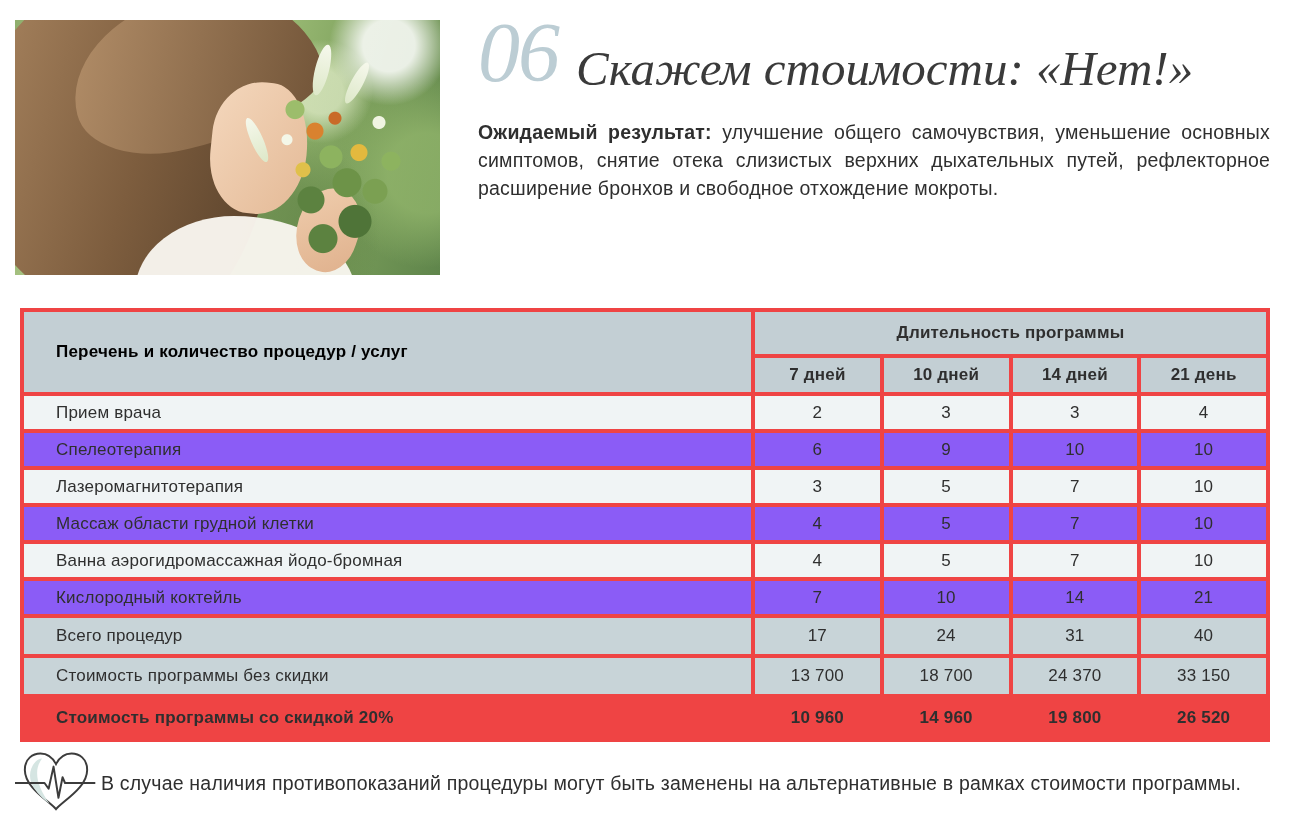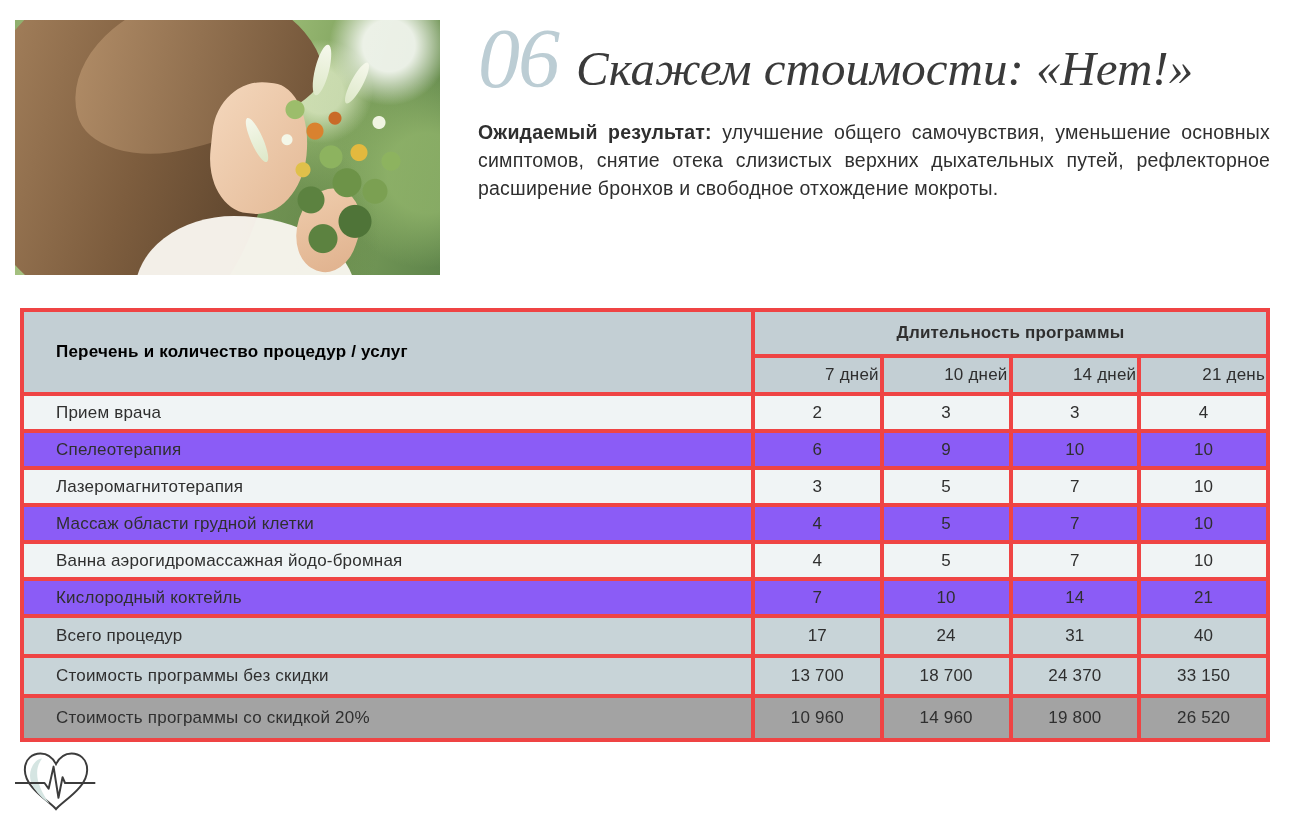--- a/index.html
+++ b/index.html
@@ -67,21 +67,21 @@
       radial-gradient(circle at 40% 84%, #5c8240 0 14px, rgba(0,0,0,0) 15px),
       radial-gradient(circle at 26% 24%, #9cbd6b 0 9px, rgba(0,0,0,0) 10px),
       radial-gradient(circle at 74% 48%, #8db35f 0 9px, rgba(0,0,0,0) 10px);
   }
   .photo .spike{position:absolute;background:linear-gradient(#f6f8ec,#dde8c8);border-radius:50%;}
   .photo .spike.s1{left:300px;top:24px;width:14px;height:52px;transform:rotate(14deg);}
   .photo .spike.s2{left:336px;top:40px;width:12px;height:46px;transform:rotate(28deg);}
   .photo .spike.s3{left:236px;top:96px;width:12px;height:48px;transform:rotate(-24deg);}
 
   .intro{position:absolute;left:478px;top:14px;width:792px;}
-  .title-row{display:flex;align-items:flex-end;}
+  .title-row{display:flex;align-items:flex-start;}
   .page-number{
     font-family:"Liberation Serif",serif;font-style:italic;font-weight:400;
     font-size:84px;line-height:78px;color:#bccdd4;letter-spacing:-2px;flex:0 0 auto;
   }
   .page-title{
     font-family:"Liberation Serif",serif;font-style:italic;font-weight:400;
     font-size:49px;line-height:58px;color:#3a3a3a;margin:26px 0 0 18px;white-space:nowrap;
   }
   .para{font-size:19.5px;line-height:28px;text-align:justify;letter-spacing:.2px;}
   .para.first{margin-top:12px;}
@@ -93,28 +93,28 @@
     border-collapse:collapse;table-layout:fixed;
     position:absolute;left:20px;top:308px;width:1250px;
   }
   table.program th, table.program td{
     border:4px solid #ef4444;font-size:17px;letter-spacing:.2px;
   }
   th.main-label{
     width:694px;text-align:left;padding-left:32px;font-weight:700;color:#000000;
   }
   th.dur-head{height:40px;font-weight:700;}
-  th.dur-col{height:32px;font-weight:400;width:138px;text-align:right;}
+  th.dur-col{height:32px;font-weight:700;width:138px;}
   .hdr{background:#c3cfd4;}
   td.cell-label{text-align:left;padding-left:32px;}
   td.cell-value{text-align:center;}
   tr.row-light td{background:#f0f4f5;height:31px;}
   tr.row-alt td{background:#8b5cf6;height:31px;}
   tr.row-summary td{background:#c8d4d8;height:34px;}
-  tr.row-bold td{background:#a3a3a3;height:38px;font-weight:400;}
+  tr.row-bold td{background:#ef4444;height:38px;font-weight:700;}
 
   
   .footer{
     position:absolute;left:15px;top:748px;width:1262px;
     display:flex;align-items:center;
   }
   .footer .icon{flex:0 0 auto;width:82px;height:70px;}
   .footer .note{font-size:19.5px;line-height:26px;letter-spacing:.2px;margin-left:4px;}
 </style>
 </head>
@@ -223,13 +223,14 @@
       </tr>
     </tbody>
 </table>
 
 <div class="footer">
   <svg class="icon" viewBox="0 0 100 80" aria-hidden="true">
     <path d="M50 72 C42 62 12 46 12 24 C12 10 22 4 31 4 C39 4 46 9 50 17 C54 9 61 4 69 4 C78 4 88 10 88 24 C88 46 58 62 50 72 Z" fill="#ffffff" stroke="#3c3c3c" stroke-width="2.4"></path>
     <path d="M25 14 C17 23 16 35 23 46 C29 55 36 61 42 65 C33 52 27 40 27 28 C27 21 29 16 33 10 C30 10 27 12 25 14 Z" fill="#d5e5e2" stroke="none"></path>
     <polyline points="0,40 36,40 41,47 47,20 53,58 58,33 61,40 97,40" fill="none" stroke="#3c3c3c" stroke-width="2.4" stroke-linejoin="round" stroke-linecap="round"></polyline>
   </svg>
+  <div class="note">В случае наличия противопоказаний процедуры могут быть заменены на альтернативные в рамках стоимости программы.</div>
 </div>
 
 </body></html>

